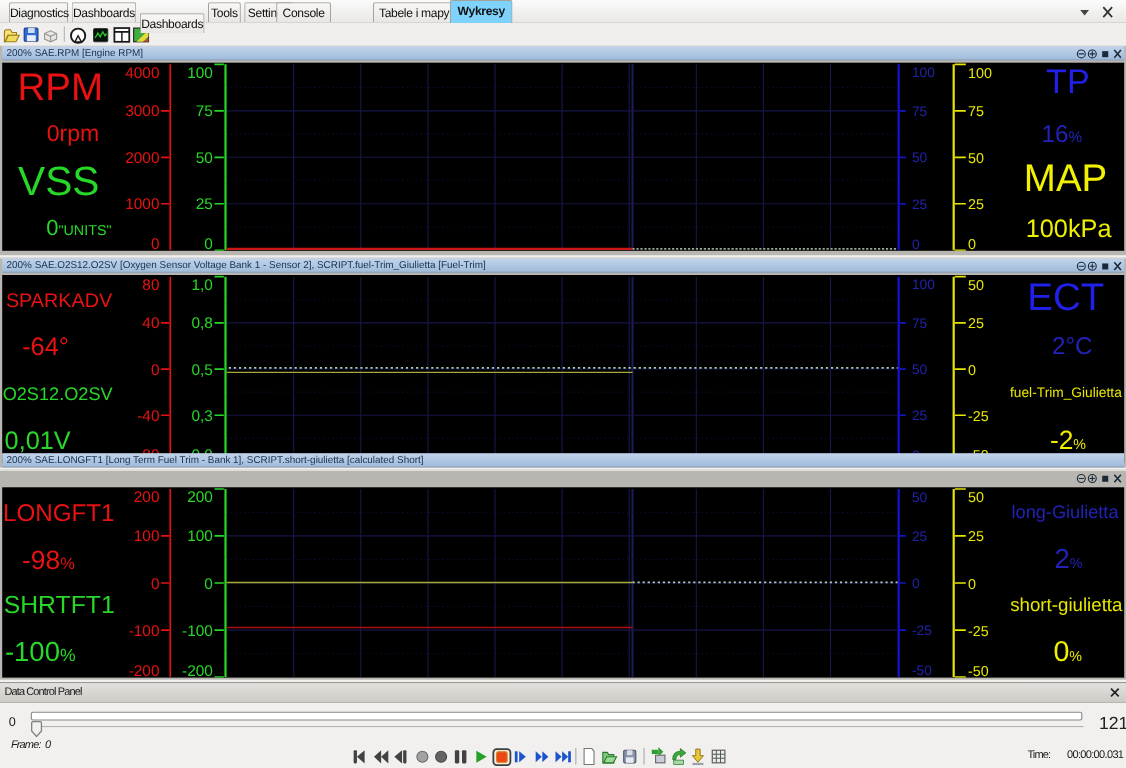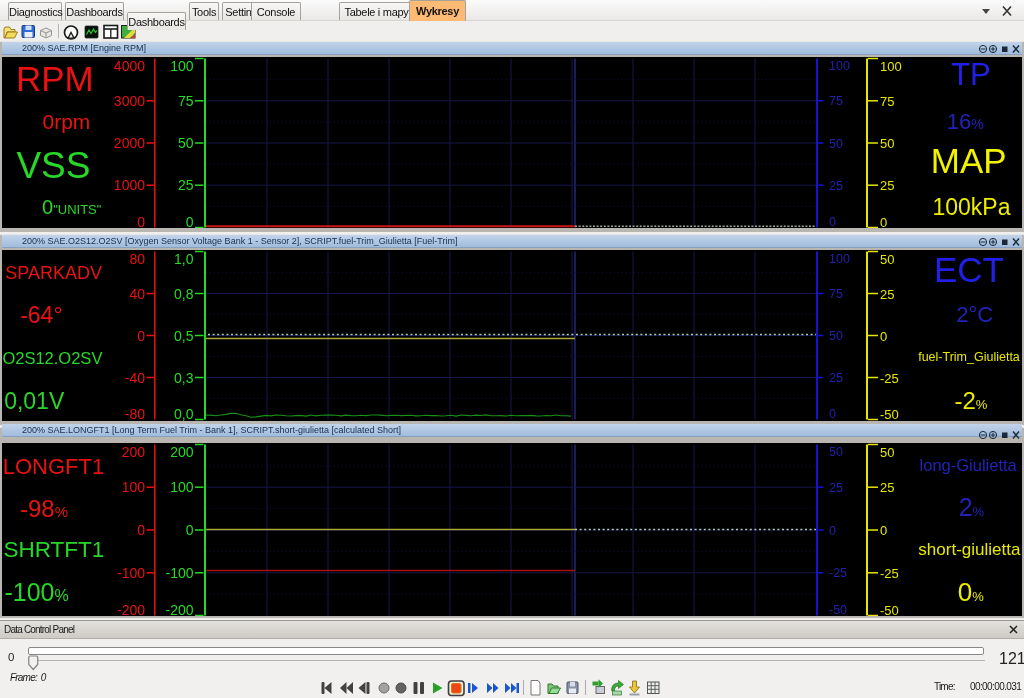--- a/index.html
+++ b/index.html
@@ -1,24 +1,24 @@
 <!DOCTYPE html>
 <html><head><meta charset="utf-8">
 <style>
 html,body{margin:0;padding:0;}
 body{width:1024px;height:698px;overflow:hidden;background:#f0efed;
   font-family:"Liberation Sans",sans-serif;position:relative;}
 .abs{position:absolute;}
 .tab{position:absolute;top:2px;height:18px;line-height:18px;text-align:center;
   font-size:11px;letter-spacing:-0.3px;color:#111;background:linear-gradient(#f8f7f6,#e8e6e3);
   border:1px solid #a5a29b;border-bottom:none;border-radius:2px 2px 0 0;box-sizing:border-box;z-index:2;}
-.tabactive{top:0;height:21px;line-height:20px;background:#fdba74;font-weight:bold;z-index:3;}
+.tabactive{top:0;height:21px;line-height:20px;background:#7dd3fc;font-weight:bold;z-index:3;}
 .ttl{position:absolute;left:2px;right:2px;height:13px;
   background:linear-gradient(#c2d4ea,#a0bcdc);border-bottom:1px solid #87a1c0;
-  font-size:9px;line-height:13px;color:#16304e;padding-left:20px;box-sizing:border-box;}
+  font-size:9px;line-height:13px;color:#16304e;padding-left:4px;box-sizing:border-box;}
 .ui{position:absolute;font-size:10px;letter-spacing:-0.8px;color:#1a1a1a;}
 </style></head>
 <body>
 
 <div class="abs" style="left:0;top:0;width:1024px;height:21px;background:linear-gradient(#fbfbfb,#e9e8e6);border-bottom:1px solid #d8d6d2;box-sizing:border-box;"></div>
 <div class="tab" style="left:8px;width:54px;">Diagnostics</div>
 <div class="tab" style="left:65px;width:59px;">Dashboards</div>
 <div class="tab" style="left:127px;width:59px;margin-top:10px;">Dashboards</div>
 <div class="tab" style="left:189px;width:30px;">Tools</div>
 <div class="tab" style="left:222px;width:44px;">Settings</div>
@@ -208,21 +208,21 @@
     <text x="39.4" y="72.7" fill="#e81212" font-size="23" text-anchor="middle">-64°</text>
     <text x="50.4" y="114" fill="#28d828" font-size="16.5" text-anchor="middle">O2S12.O2SV</text>
     <text x="32.2" y="158.5" fill="#28d828" font-size="23" text-anchor="middle">0,01V</text>
     <text x="966.9" y="32.2" fill="#2020e8" font-size="35" text-anchor="middle">ECT</text>
     <text x="972.8" y="72.2" fill="#2222b8" font-size="22" text-anchor="middle">2°C</text>
     <text x="967" y="110.9" fill="#e8e800" font-size="12.5" text-anchor="middle">fuel-Trim_Giulietta</text>
     <text x="968.9" y="158.5" fill="#eeee00" font-size="24" text-anchor="middle">-2<tspan font-size="13">%</tspan></text>
   </svg>
 <div class="abs" style="left:0;top:427px;width:1024px;height:191px;background:#b9b6b1;"></div>
 <div class="abs" style="left:0;top:427px;width:1024px;height:1px;background:#e8e6e2;"></div>
-<div class="ttl" style="top:424px;">200% SAE.LONGFT1 [Long Term Fuel Trim - Bank 1], SCRIPT.short-giulietta [calculated Short]</div>
+<div class="ttl" style="top:412px;">200% SAE.LONGFT1 [Long Term Fuel Trim - Bank 1], SCRIPT.short-giulietta [calculated Short]</div>
 <svg class="abs" style="left:978px;top:430px" width="44" height="10" viewBox="0 0 44 10">
     <circle cx="5" cy="5" r="3.6" fill="none" stroke="#1a2a3a" stroke-width="1"></circle>
     <line x1="2.6" y1="5" x2="7.4" y2="5" stroke="#1a2a3a" stroke-width="1"></line>
     <circle cx="15" cy="5" r="3.6" fill="none" stroke="#1a2a3a" stroke-width="1"></circle>
     <line x1="12.6" y1="5" x2="17.4" y2="5" stroke="#1a2a3a" stroke-width="1"></line>
     <line x1="15" y1="2.6" x2="15" y2="7.4" stroke="#1a2a3a" stroke-width="1"></line>
     <rect x="24" y="2.5" width="5.5" height="5.5" fill="#1a2a3a"></rect>
     <path d="M35 1.5 L41 8.5 M41 1.5 L35 8.5" stroke="#1a2a3a" stroke-width="1.4"></path>
   </svg>
 <svg class="abs" style="left:2px;top:443px;background:#000;" width="1020" height="173" viewBox="0 0 1020 173" font-family="Liberation Sans">

